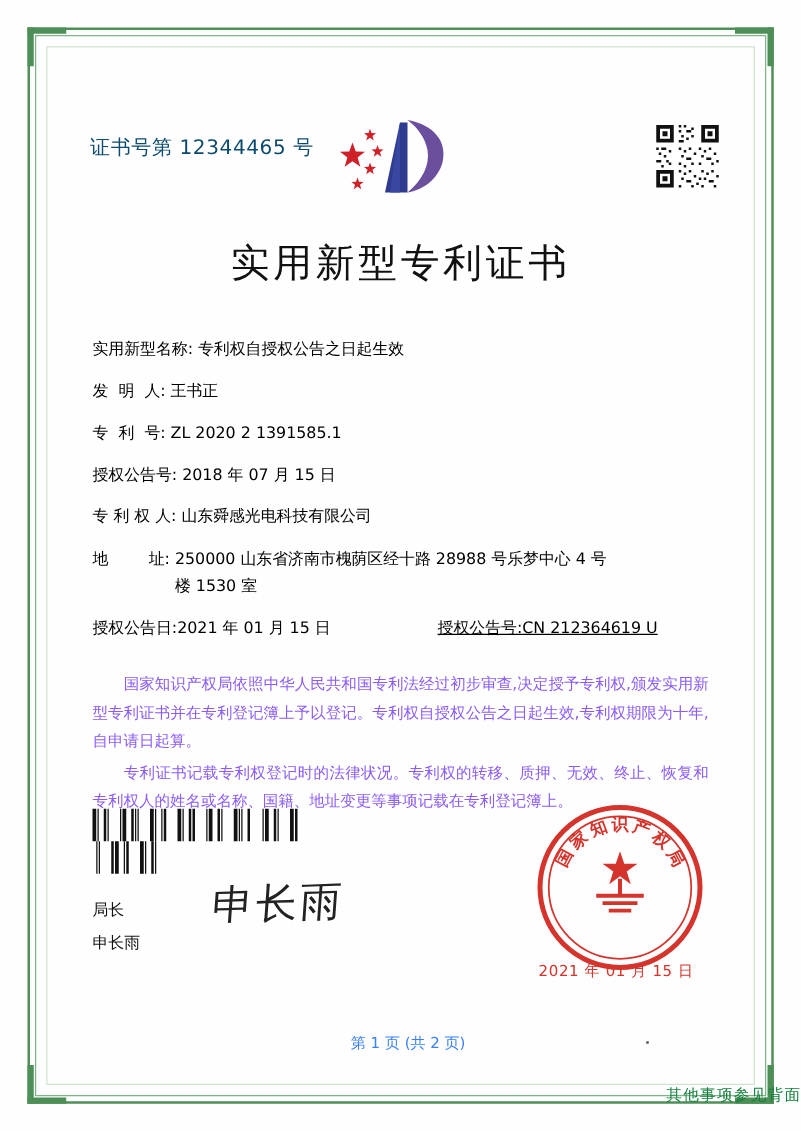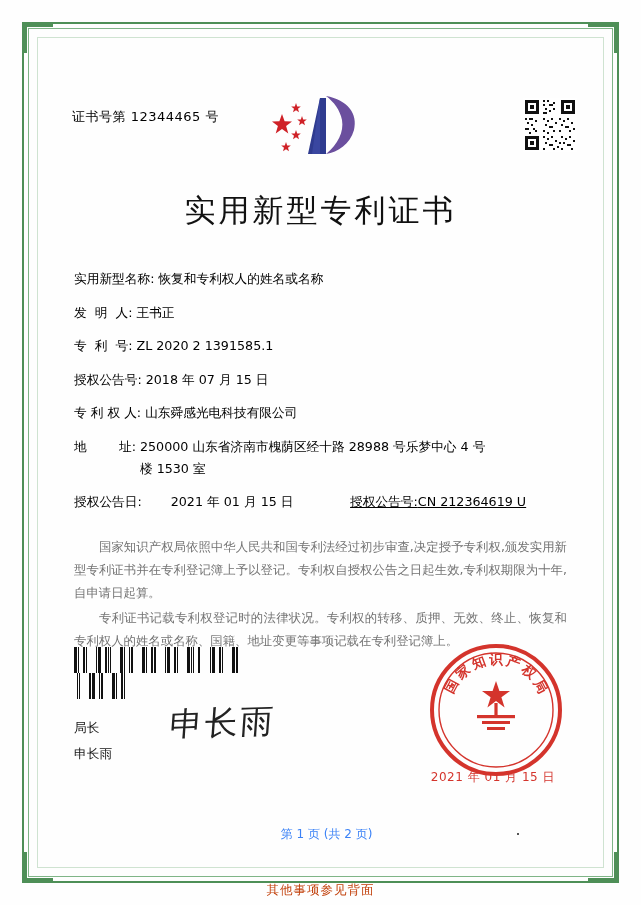--- a/index.html
+++ b/index.html
@@ -66,23 +66,23 @@
 
   
   .header-row {
     position: relative;
     height: 92px;
   }
   .cert-no {
     position: absolute;
     left: 20px;
     top: 56px;
-    font-size: 13px;
+    font-size: 16px;
     letter-spacing: 0.5px;
-    color: #000000;
+    color: #0c4a6e;
   }
   .logo {
     position: absolute;
     left: 50%;
     transform: translateX(-50%);
     top: 40px;
     width: 106px;
     height: 66px;
   }
   .qr {
@@ -127,34 +127,33 @@
     display: block;
     margin-top: 7px;
   }
   .field-two {
     display: flex;
     margin-bottom: 18px;
   }
   .field-two .col-left {
     flex: 0 0 56%;
     display: flex;
-    gap: 29px;
   }
   .field-two .col-right {
     flex: 1 1 auto;
     display: flex;
     text-decoration: underline;
   }
 
   .paragraphs {
     margin: 26px 22px 0 22px;
     font-size: 12.4px;
     line-height: 1.85;
     text-align: justify;
-    color: #737373;
+    color: #8b5cf6;
   }
   .paragraphs p {
     margin: 0 0 2px 0;
     text-indent: 25px;
   }
 
   
   .bottom {
     position: absolute;
     left: 0;
@@ -228,25 +227,25 @@
     bottom: 10px;
     text-align: center;
     font-size: 12px;
     color: #3b82f6;
     margin-top: 15px;
   }
   .footer-note {
     position: absolute;
     left: 0;
     right: 0;
-    bottom: 6px;
-    text-align: center;
+    bottom: 20px;
+    text-align: right;
     font-size: 12.5px;
     letter-spacing: 1px;
-    color: #c2410c;
+    color: #15803d;
   }
   .dot-mark {
     position: absolute;
     right: 70px;
     bottom: 18px;
     width: 2px;
     height: 2px;
     background: #555;
   }
 </style>
@@ -357,21 +356,21 @@
         </svg>
       </div>
     </div>
 
     <div class="doc-title">实用新型专利证书</div>
 
     <div class="fields">
 
       <div class="field">
         <span class="label">实用新型名称:</span>
-        <span class="value">恢复和专利权人的姓名或名称</span>
+        <span class="value">专利权自授权公告之日起生效</span>
       </div>
 
       <div class="field">
         <span class="label">发  明  人:</span>
         <span class="value">王书正</span>
       </div>
 
       <div class="field">
         <span class="label">专  利  号:</span>
         <span class="value">ZL 2020 2 1391585.1</span>

